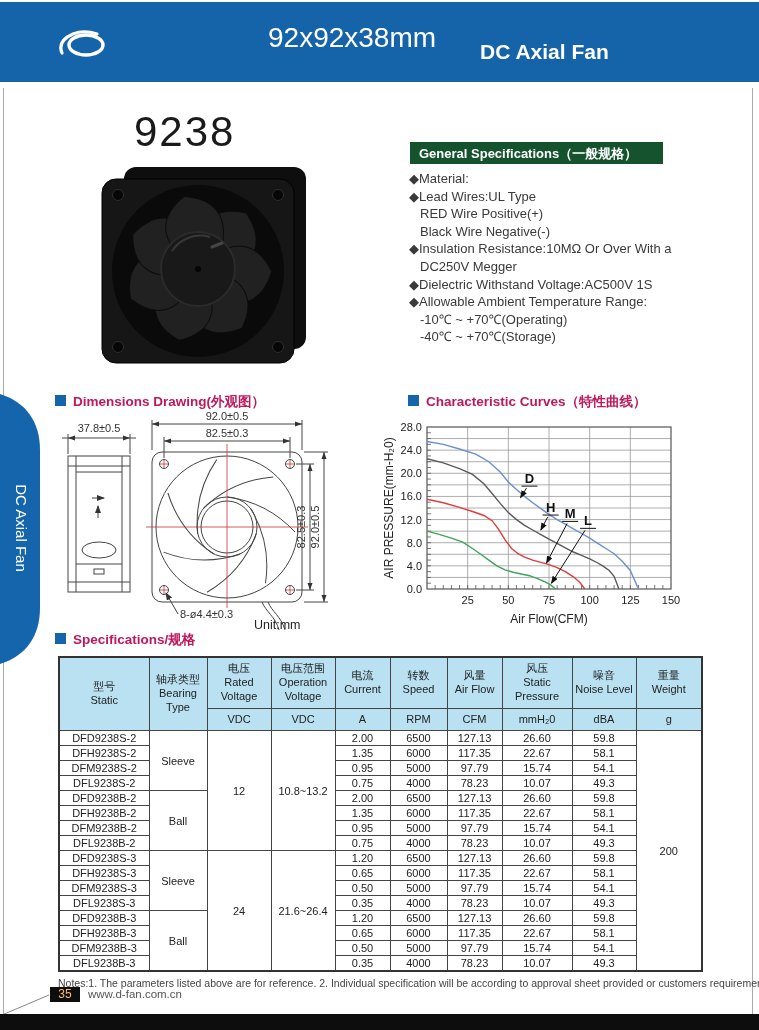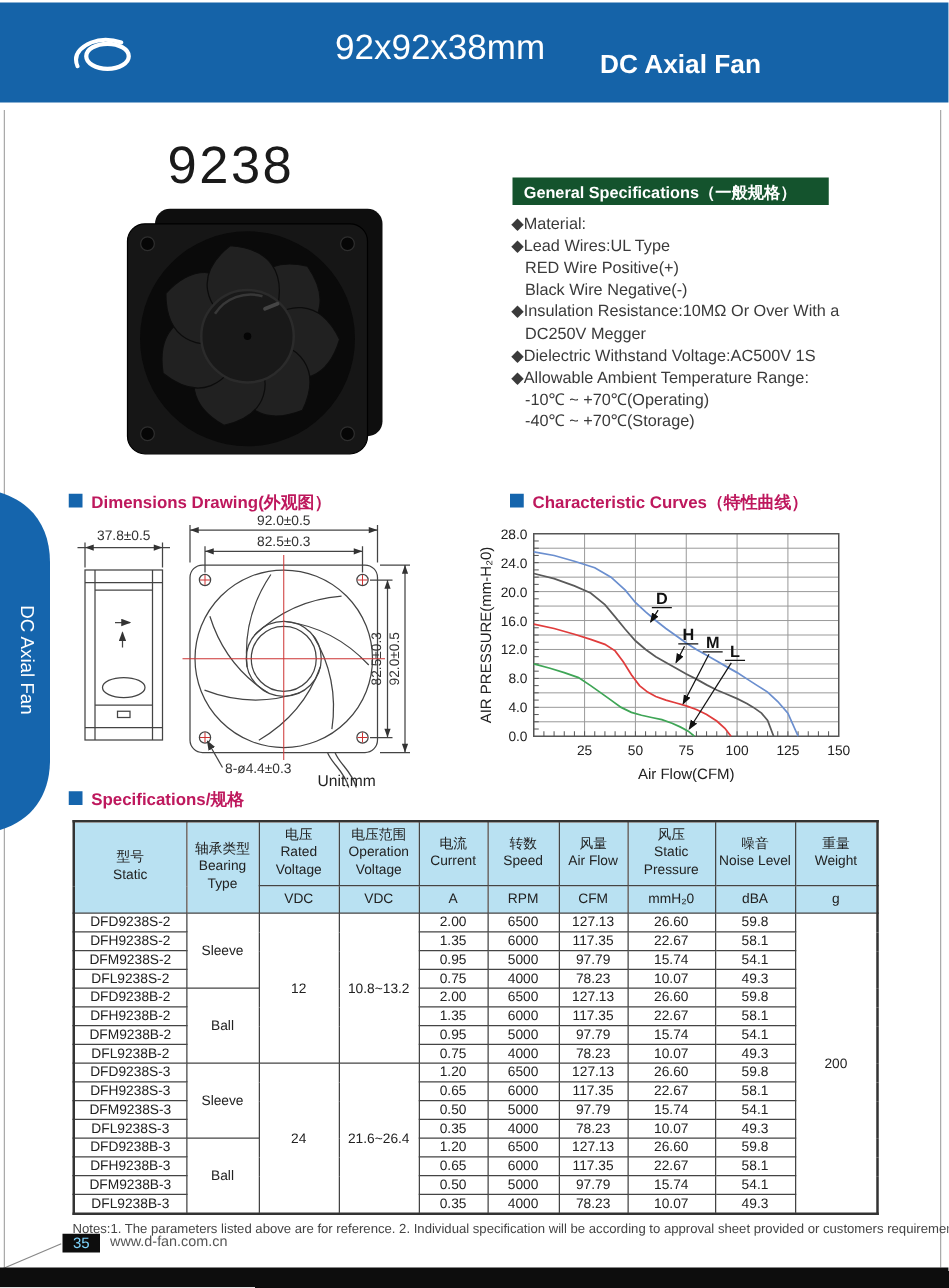--- a/index.html
+++ b/index.html
@@ -55,21 +55,21 @@
   #spec-table th,#spec-table td{border:1px solid #444;text-align:center;vertical-align:middle;
       padding:0;overflow:hidden;}
   #spec-table thead th{background:#b9e1f2;font-weight:normal;white-space:pre-line;line-height:1.25;}
   #spec-table .hdr-name{height:50px;}
   #spec-table .hdr-unit{height:21px;}
   #spec-table tbody td{height:14px;line-height:14px;background:#fff;}
 
   .notes{position:absolute;left:58px;top:977px;width:680px;font-size:10.5px;color:#444;white-space:nowrap;}
 
   
-  .page-num{position:absolute;left:50px;top:987px;width:30px;height:15px;background:#0d0d0d;color:#7dd3fc;
+  .page-num{position:absolute;left:50px;top:987px;width:30px;height:15px;background:#0d0d0d;color:#fdba74;
       font-size:12px;text-align:center;line-height:15px;}
   .website{position:absolute;left:88px;top:988px;font-size:11.5px;color:#555;}
   .corner-line{position:absolute;left:0;top:985px;}
 </style>
 </head>
 <body>
 
 <div id="page">
 
   <div class="top-bar">

